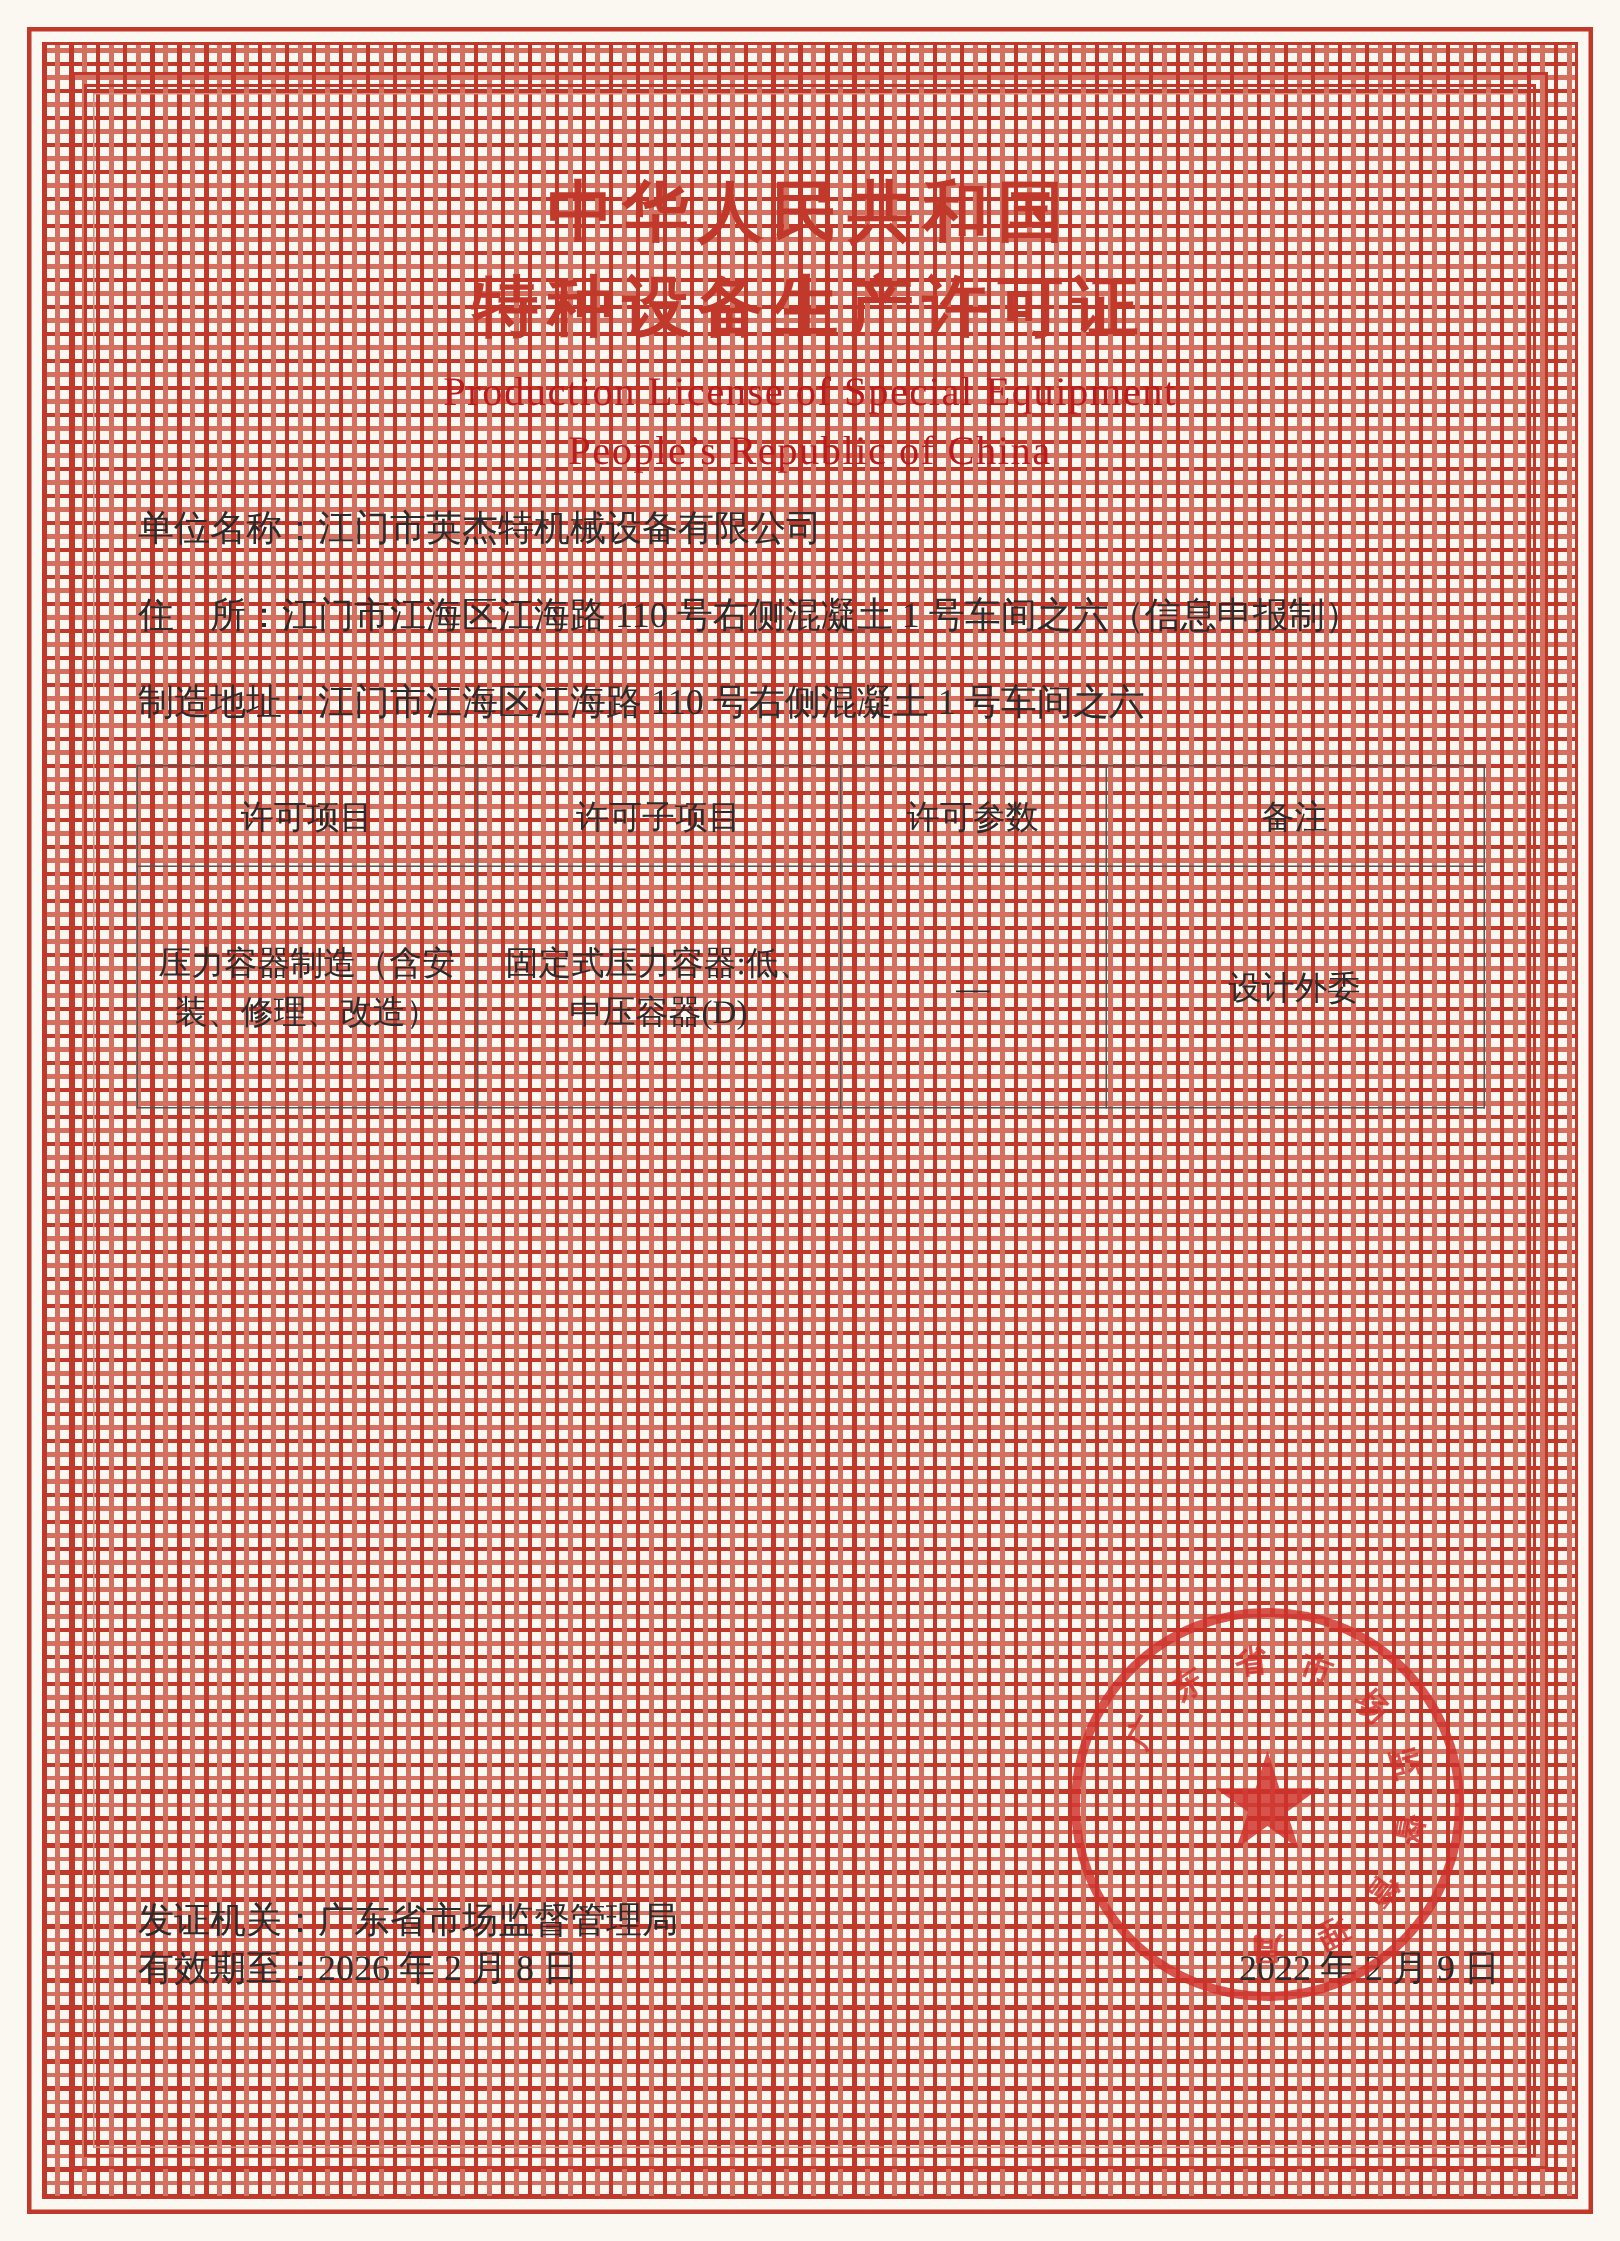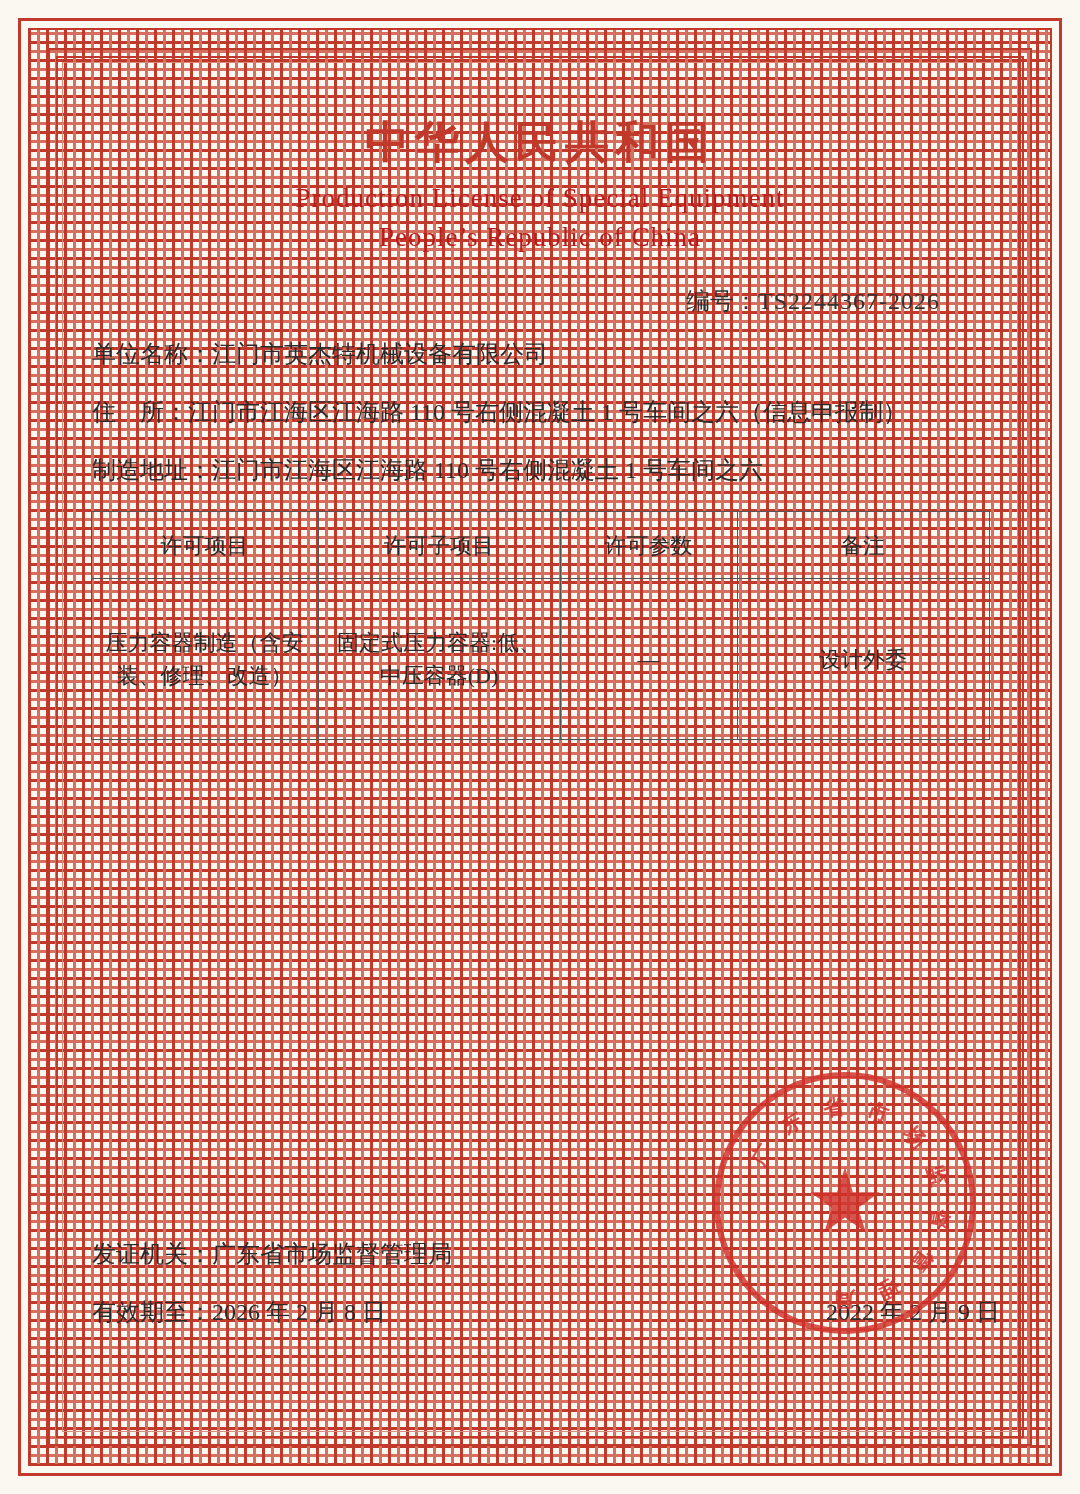--- a/index.html
+++ b/index.html
@@ -168,21 +168,20 @@
   .col4 { width: 235px; }
 
   .footer {
     position: absolute;
     left: 22px;
     bottom: 96px;
     width: 100%;
   }
   .footer .line {
     font-size: 24px;
-    margin-top: 26px;
   }
   .issue-date {
     position: absolute;
     right: 10px;
     bottom: 96px;
     font-size: 24px;
   }
 
   
   .seal {
@@ -226,26 +225,24 @@
 <div class="certificate">
 
   <div class="border-outer"></div>
   <div class="border-band"></div>
   <div class="border-inner"></div>
   <div class="border-inner2"></div>
 
   <div class="content">
 
     <div class="title-cn1">中华人民共和国</div>
+    <div class="title-cn2">特种设备生产许可证</div>
     <div class="title-en1">Production License of Special Equipment</div>
     <div class="title-en2">People’s Republic of China</div>
 
-    <div class="serial-row">
-      <span>编号：</span><span class="serial-num">TS2244367-2026</span>
-    </div>
 
     <div class="field">
       <span class="label">单位名称：</span><span class="value">江门市英杰特机械设备有限公司</span>
     </div>
 
     <div class="field">
       <span class="label">住    所：</span><span class="value">江门市江海区江海路 110 号右侧混凝土 1 号车间之六（信息申报制）</span>
     </div>
 
     <div class="field">

